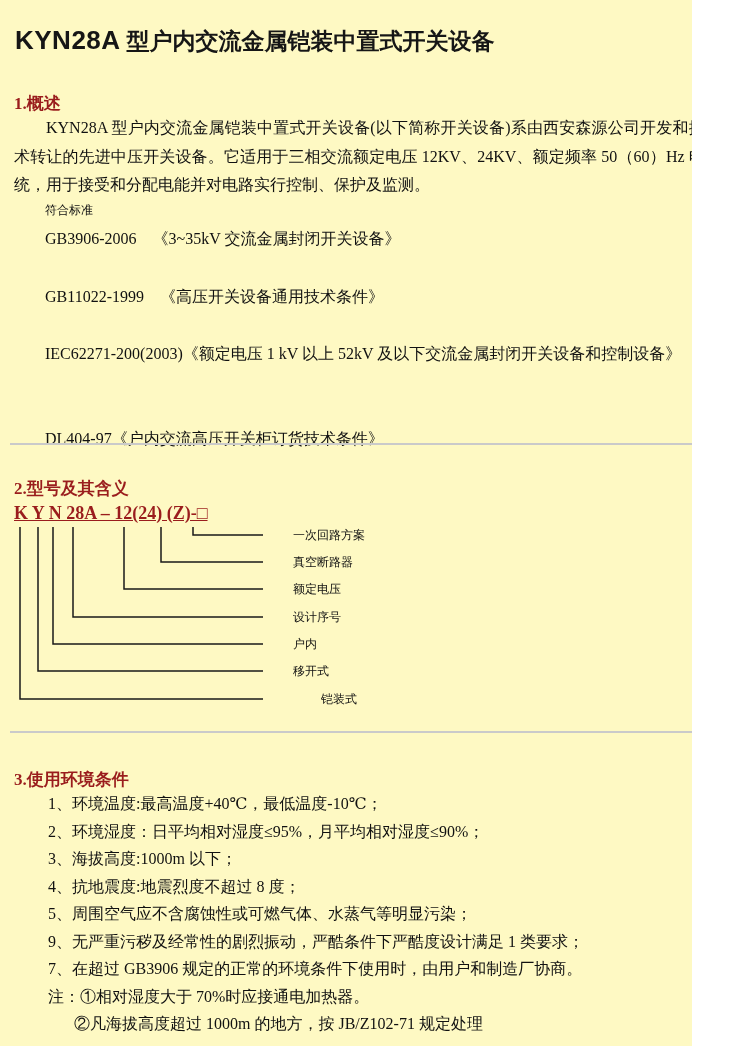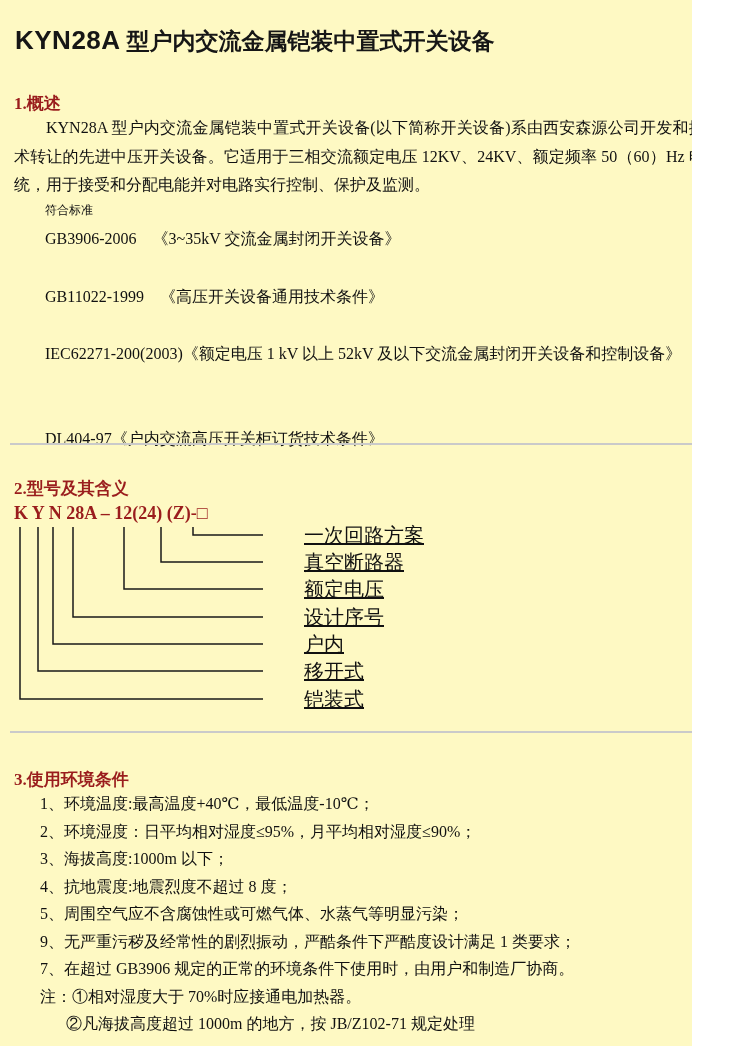--- a/index.html
+++ b/index.html
@@ -69,46 +69,46 @@
   }
   .divider1 { top: 443px; }
   .divider2 { top: 731px; }
   .model-code {
     position: absolute;
     left: 14px; top: 503px;
     font-size: 18px;
     font-weight: bold;
     color: #9a1d1d;
     white-space: nowrap;
+    text-decoration: underline;
   }
   .diagram-lines { position: absolute; left: 0; top: 527px; }
   .diag-label {
     position: absolute;
-    left: 304px;
+    left: 293px;
     height: 20px;
     line-height: 20px;
-    font-size: 20px;
+    font-size: 12px;
     white-space: nowrap;
-    text-decoration: underline;
   }
   .dl0 { top: 525px; }
   .dl1 { top: 552px; }
   .dl2 { top: 579px; }
   .dl3 { top: 607px; }
   .dl4 { top: 634px; }
   .dl5 { top: 661px; }
-  .dl6 { top: 689px; }
+  .dl6 { top: 689px; margin-left: 28px; }
   .cond-list {
     position: absolute;
     left: 40px; top: 790px;
     width: 700px;
     font-size: 16px;
     line-height: 27.5px;
   }
-  .cond { white-space: nowrap; }
+  .cond { white-space: nowrap; margin-left: 8px; }
   .note2 { padding-left: 26px; }
 </style>
 </head>
 <body>
 
 <div class="page">
 
   <h1 class="title">
     <span class="model-part">KYN28A</span><span class="rest-part">型户内交流金属铠装中置式开关设备</span>
   </h1>

